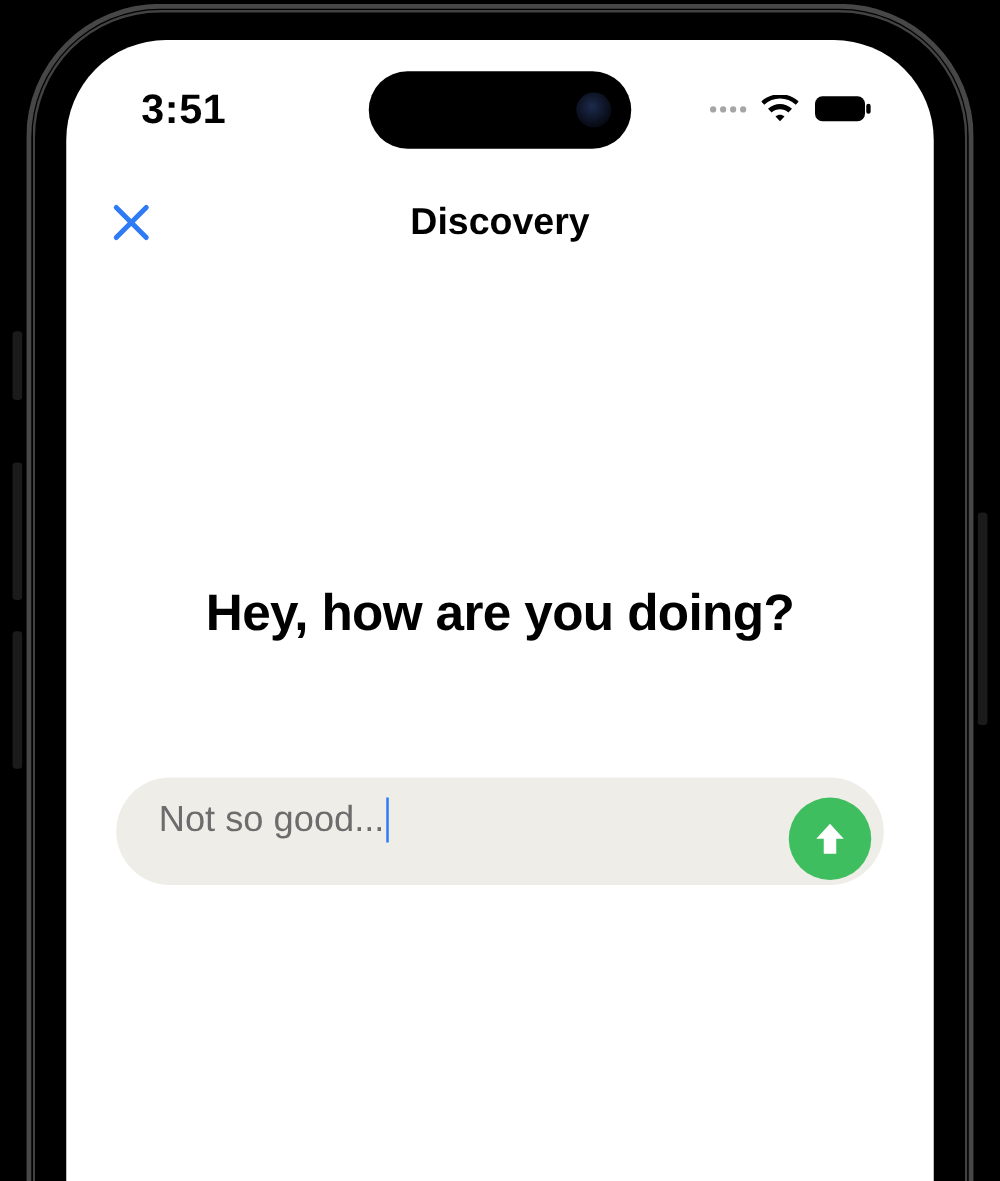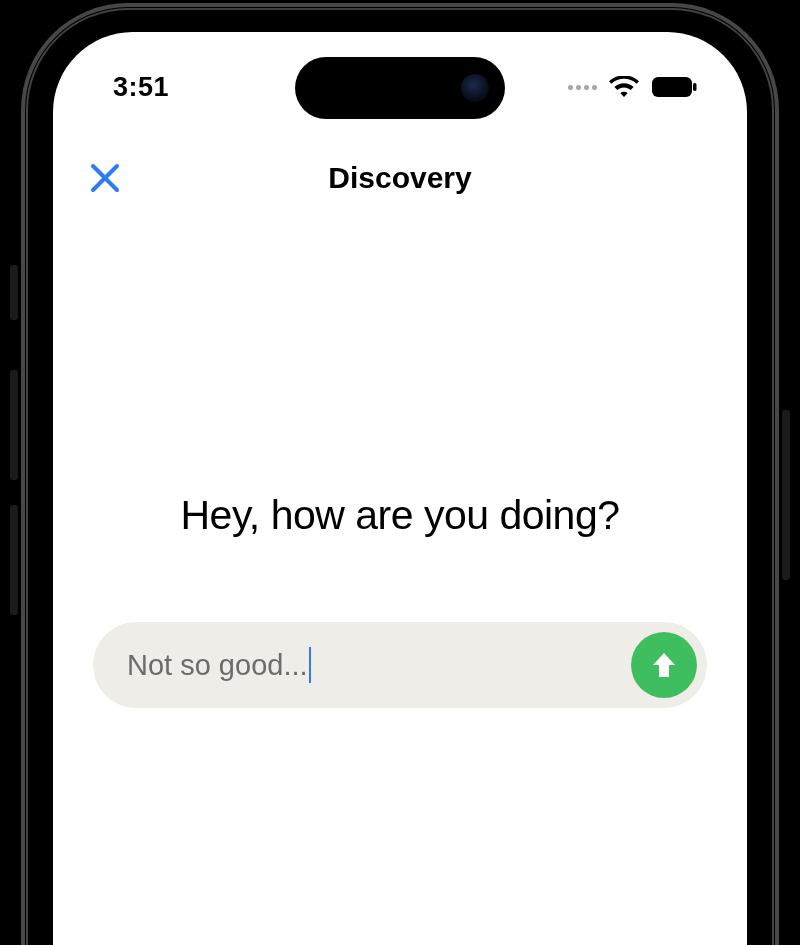--- a/index.html
+++ b/index.html
@@ -72,21 +72,21 @@
     
     .status-bar {
       position: absolute;
       top: 30px; left: 0; right: 0;
       height: 50px;
       display: flex;
       justify-content: space-between;
       align-items: center;
       padding: 0 50px 0 60px;
       font-weight: 600;
-      font-size: 27px;
+      font-size: 33px;
       letter-spacing: 0.5px;
     }
     .status-right { display: flex; align-items: center; gap: 12px; }
     .dots {
       display: grid;
       grid-template-columns: repeat(4, 5px);
       grid-gap: 3px;
       opacity: 0.35;
     }
     .dots span { width:5px; height:5px; background:#000; border-radius:50%; }
@@ -112,41 +112,41 @@
       top: 50%;
       transform: translateY(-50%);
       width: 40px; height: 40px;
       display: flex; align-items: center; justify-content: center;
       cursor: pointer;
     }
 
     
     .prompt {
       position: absolute;
-      top: 460px;
+      top: 435px;
       left: 0; right: 0;
       text-align: center;
       font-size: 41px;
-      font-weight: 400;
+      font-weight: 700;
       letter-spacing: -0.5px;
       color: #000;
       padding: 0 40px;
     }
 
     
     .input-row {
       position: absolute;
       top: 590px;
       left: 40px; right: 40px;
       height: 86px;
       background: #EEEDE8;
       border-radius: 43px;
       display: flex;
-      align-items: center;
-      padding: 0 10px 0 34px;
+      align-items: flex-start;
+      padding: 16px 10px 0 34px;
     }
     .input-text {
       flex: 1;
       font-size: 29px;
       color: #6c6c6c;
       position: relative;
       white-space: nowrap;
       display: flex;
       align-items: center;
     }

